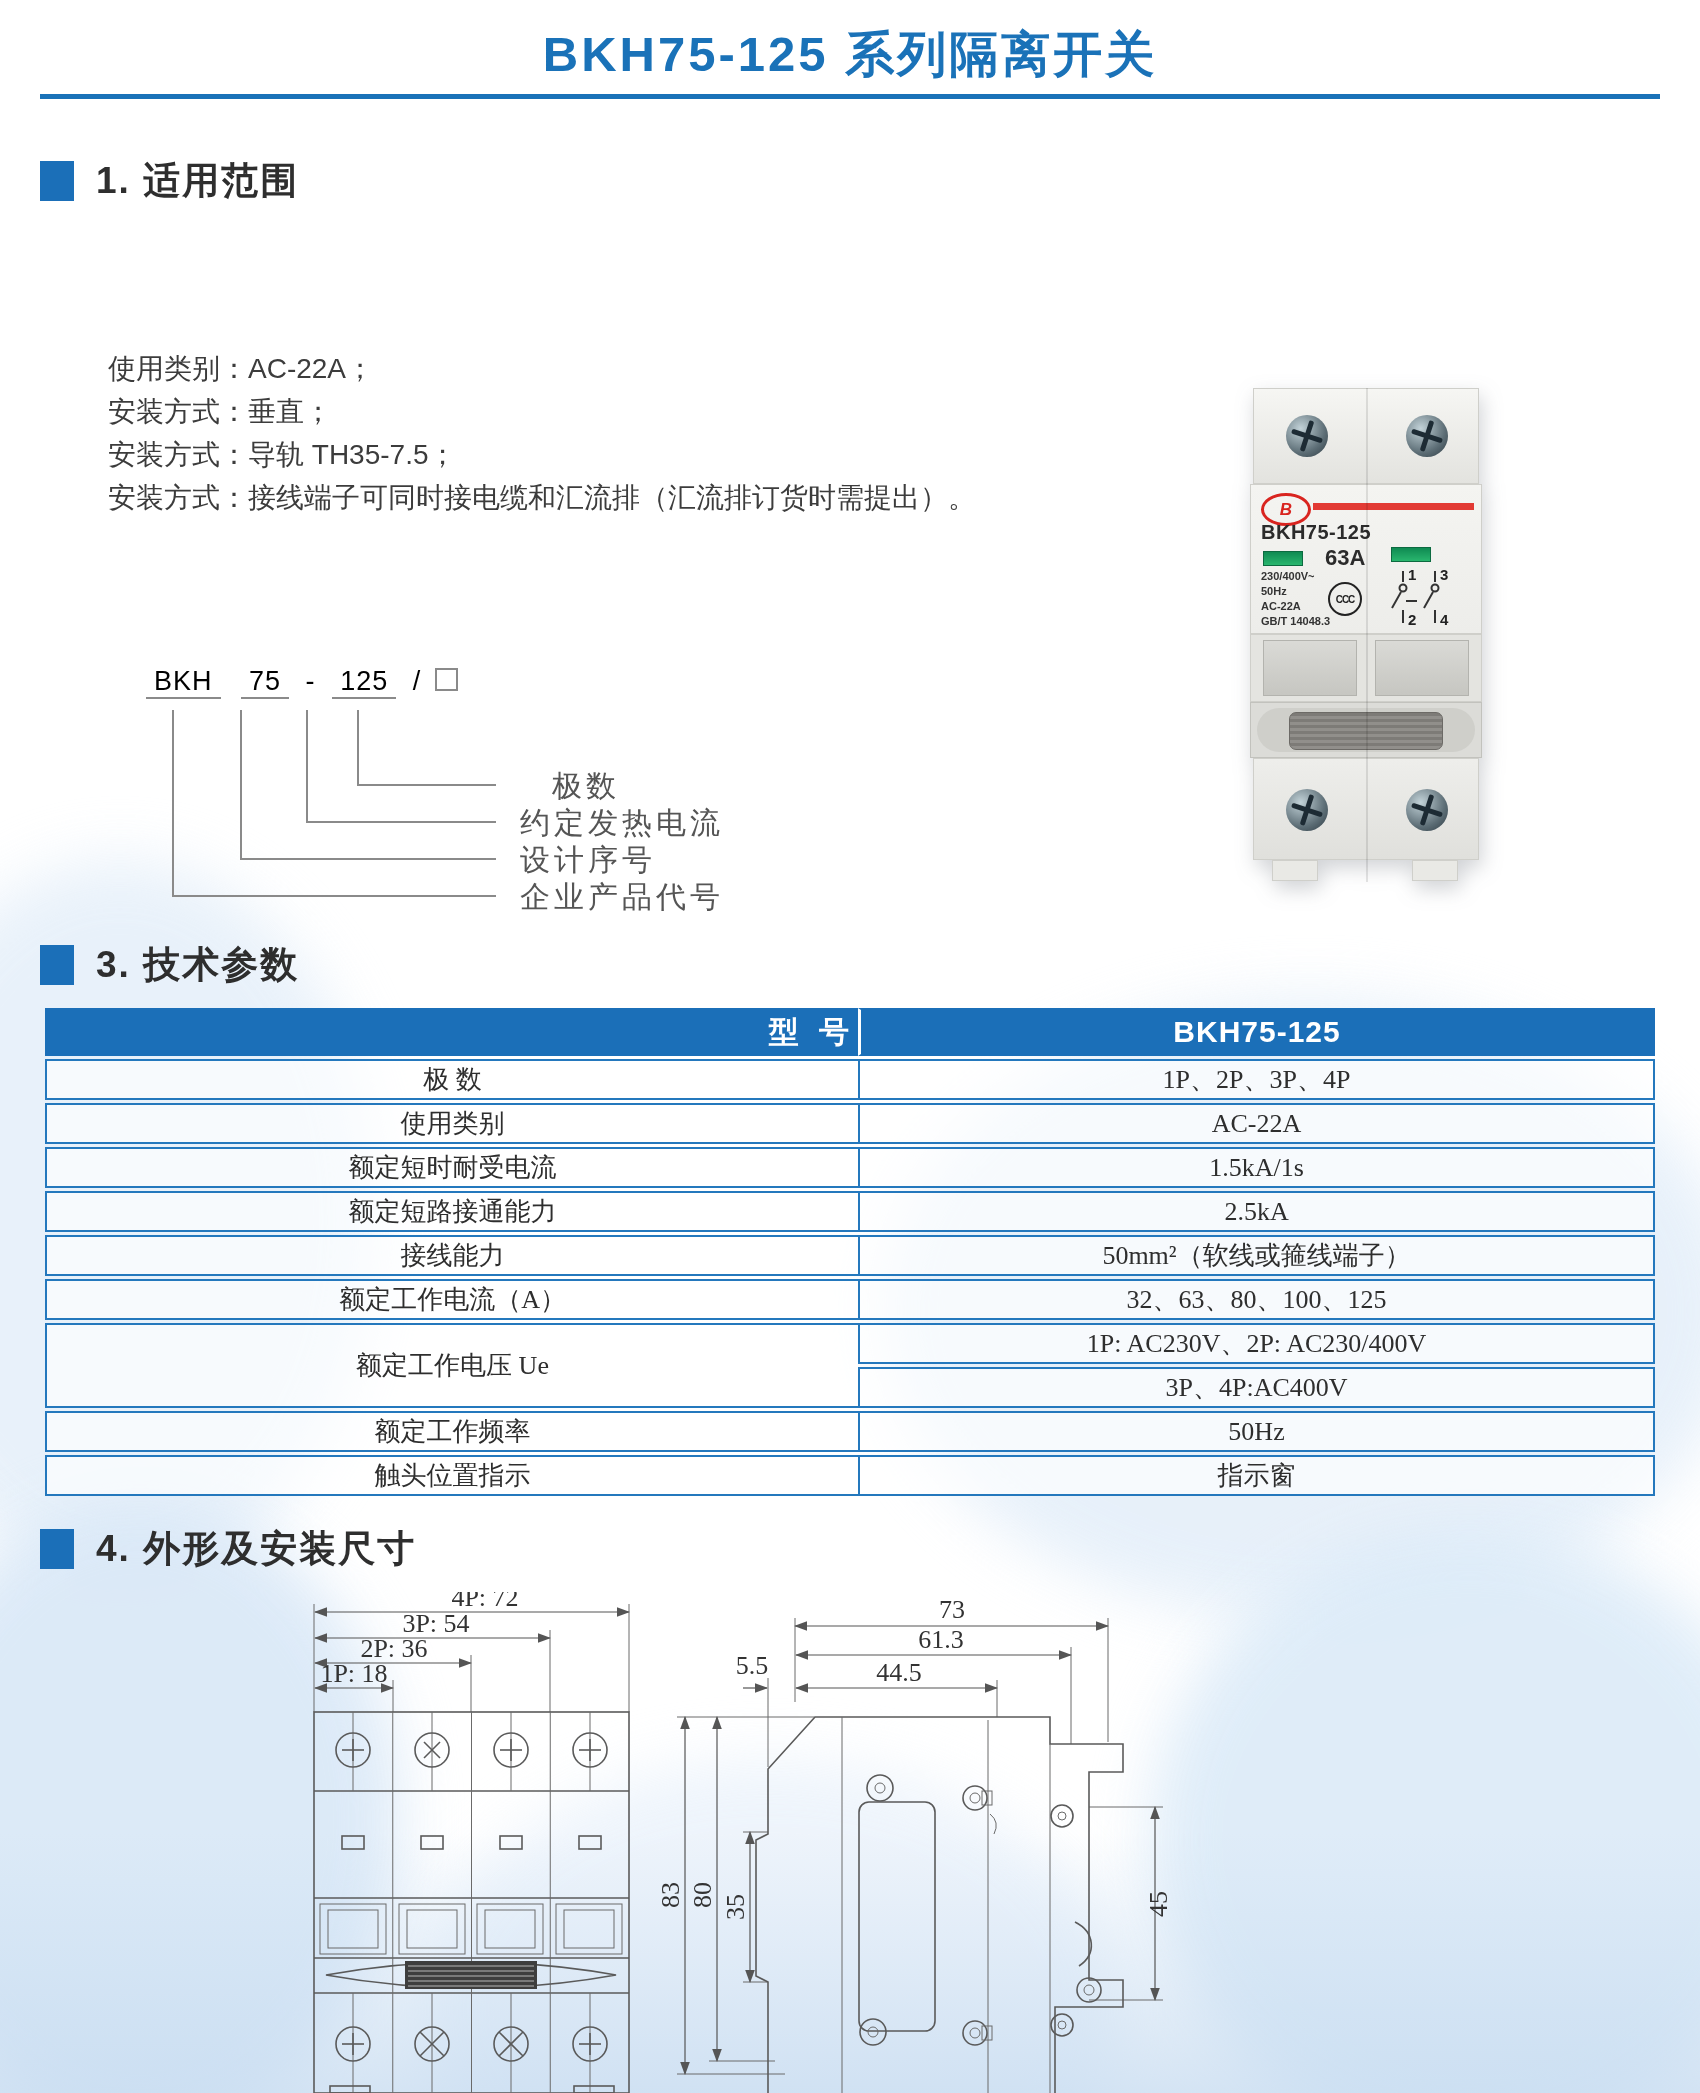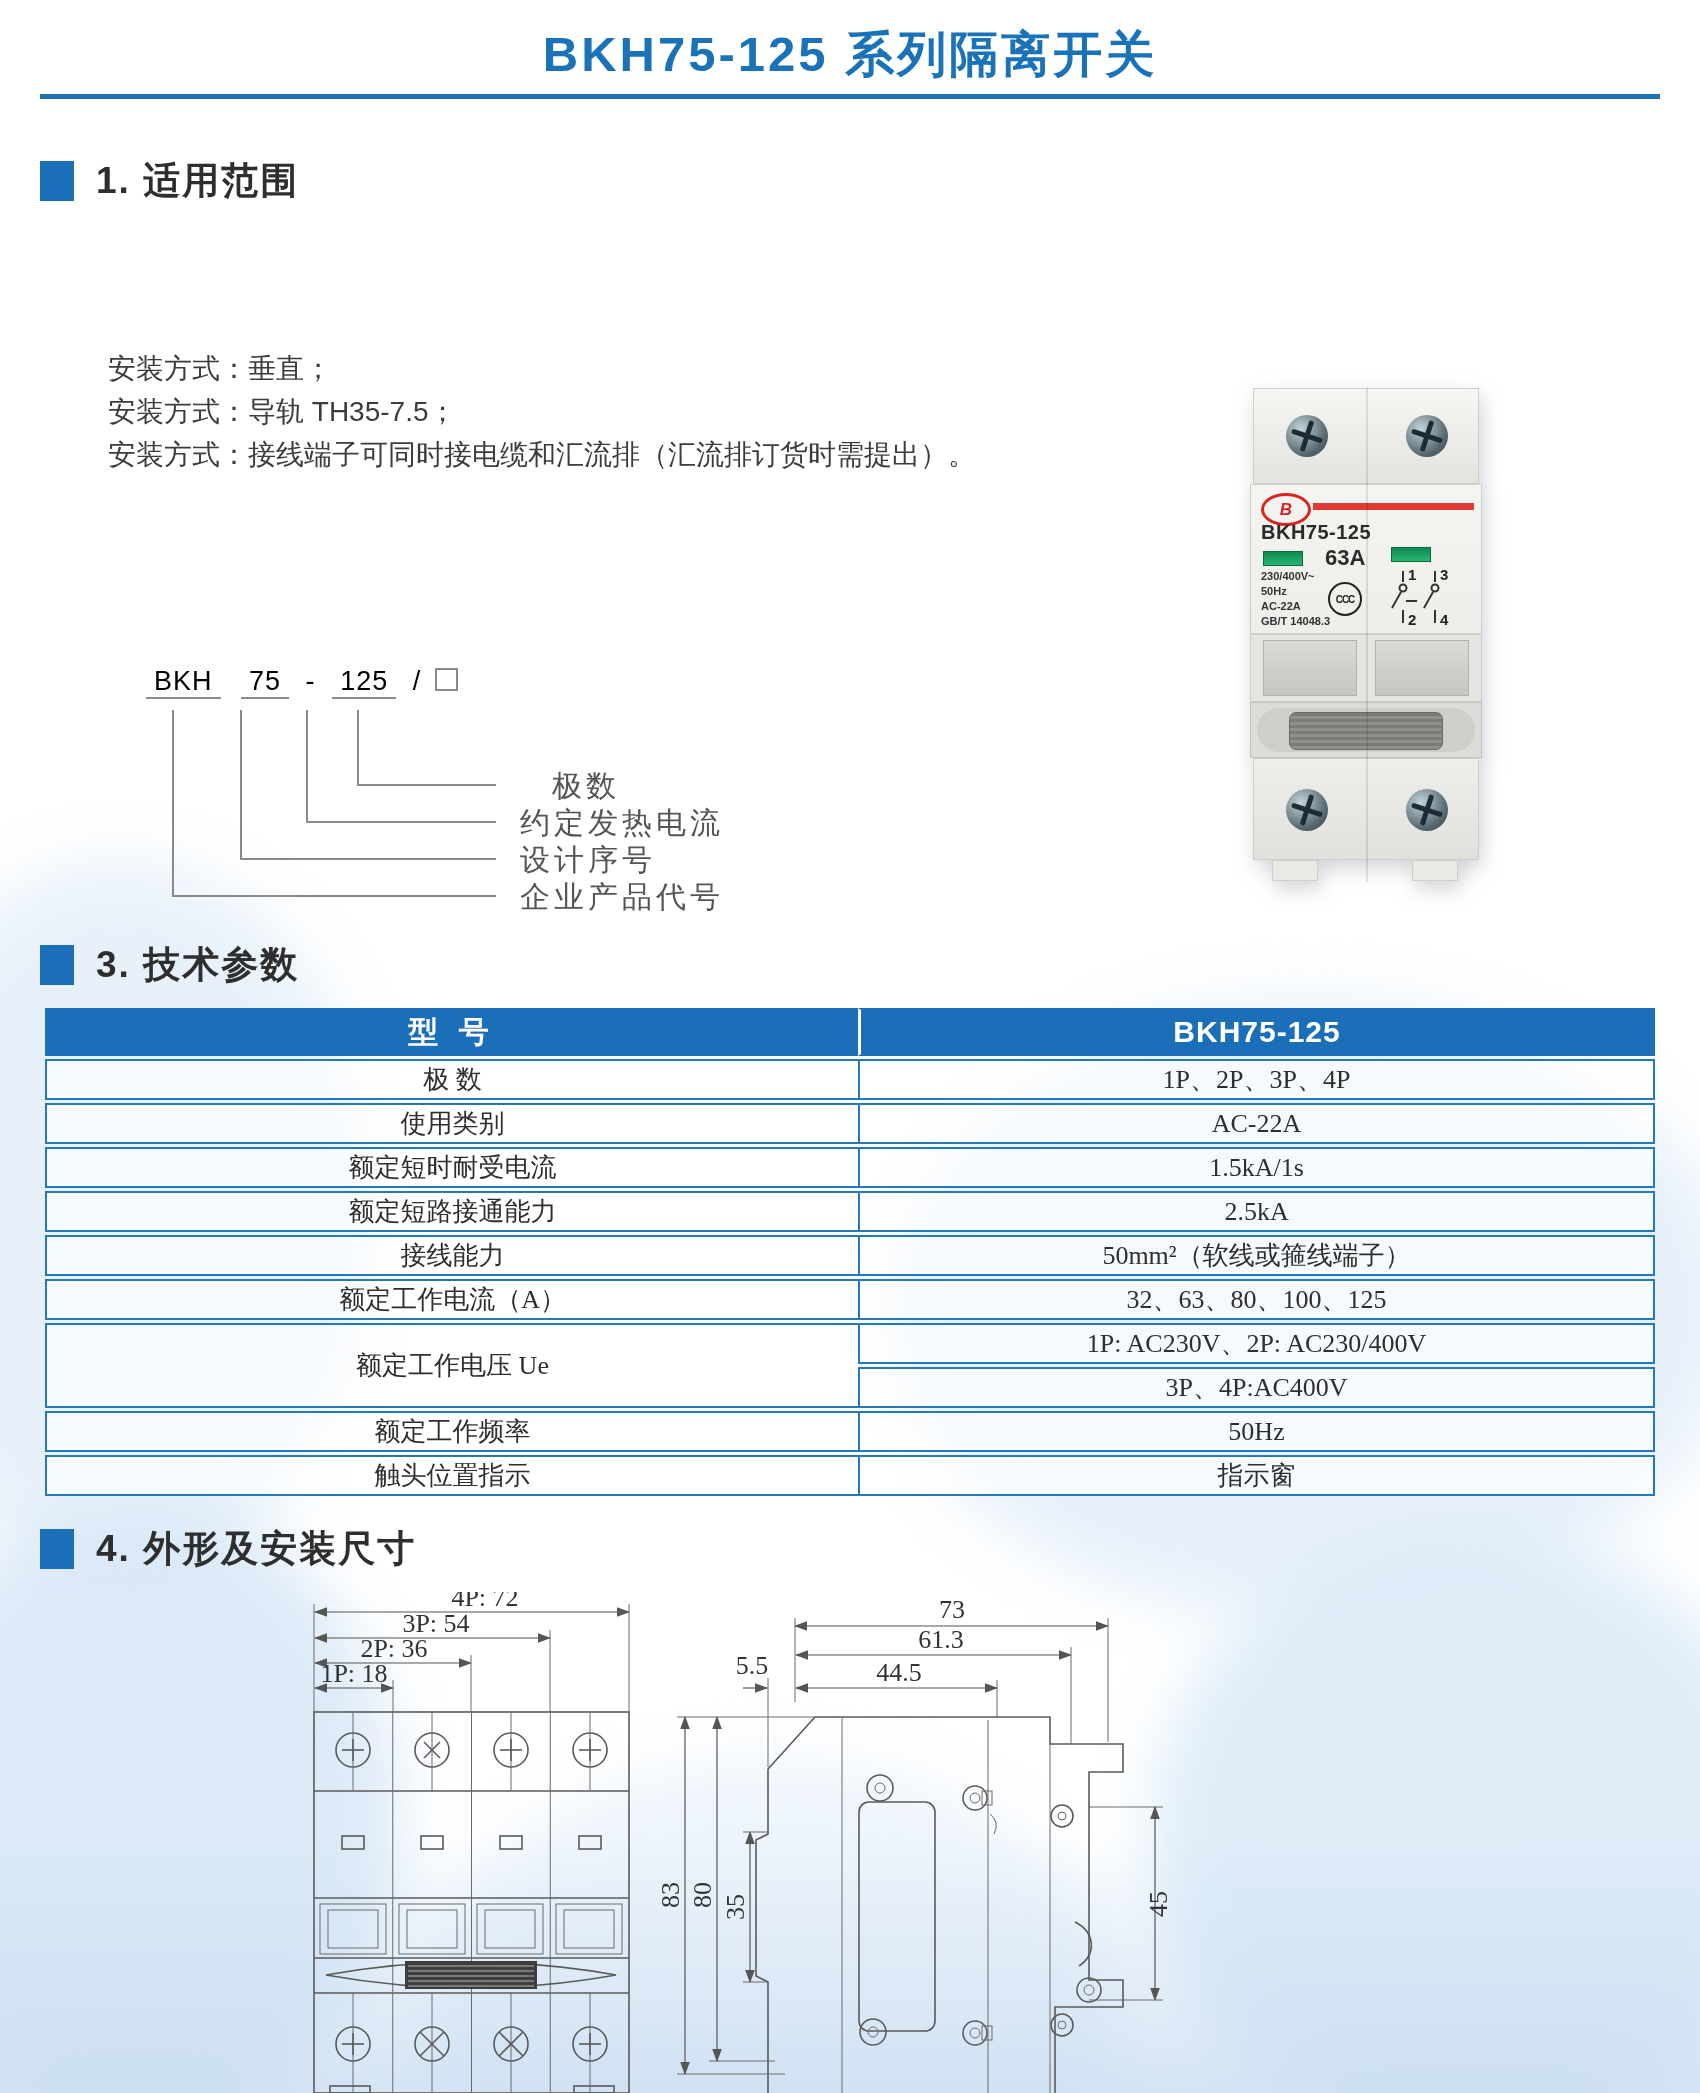--- a/index.html
+++ b/index.html
@@ -99,20 +99,21 @@
 <div class="content">
 
   <div class="doc-title">BKH75-125 系列隔离开关</div>
   <div class="rule"></div>
 
   <div class="sec" id="sec1">
     <span class="sq"></span>
     <span class="t">1. 适用范围</span>
   </div>
   <div class="bullets">
+    <div>使用类别：AC-22A；</div>
     <div>安装方式：垂直；</div>
     <div>安装方式：导轨 TH35-7.5；</div>
     <div>安装方式：接线端子可同时接电缆和汇流排（汇流排订货时需提出）。</div>
   </div>
 
   <div class="code-line">
     <span class="u">BKH</span>
     <span class="u">75</span>
     <span class="p">-</span>
     <span class="u">125</span>
@@ -191,21 +192,21 @@
   </div>
 
   <div class="sec" id="sec3">
     <span class="sq"></span>
     <span class="t">3. 技术参数</span>
   </div>
 
   <table class="ptable">
     <tbody>
         <tr>
-      <th style="width:50.5%;">型 号</th>
+      <th style="width:50.5%;text-align:right;">型 号</th>
       <th class="v">BKH75-125</th>
     </tr>
     <tr>
       <td class="l">极 数</td>
       <td>1P、2P、3P、4P</td>
     </tr>
     <tr>
       <td class="l">使用类别</td>
       <td>AC-22A</td>
     </tr>

